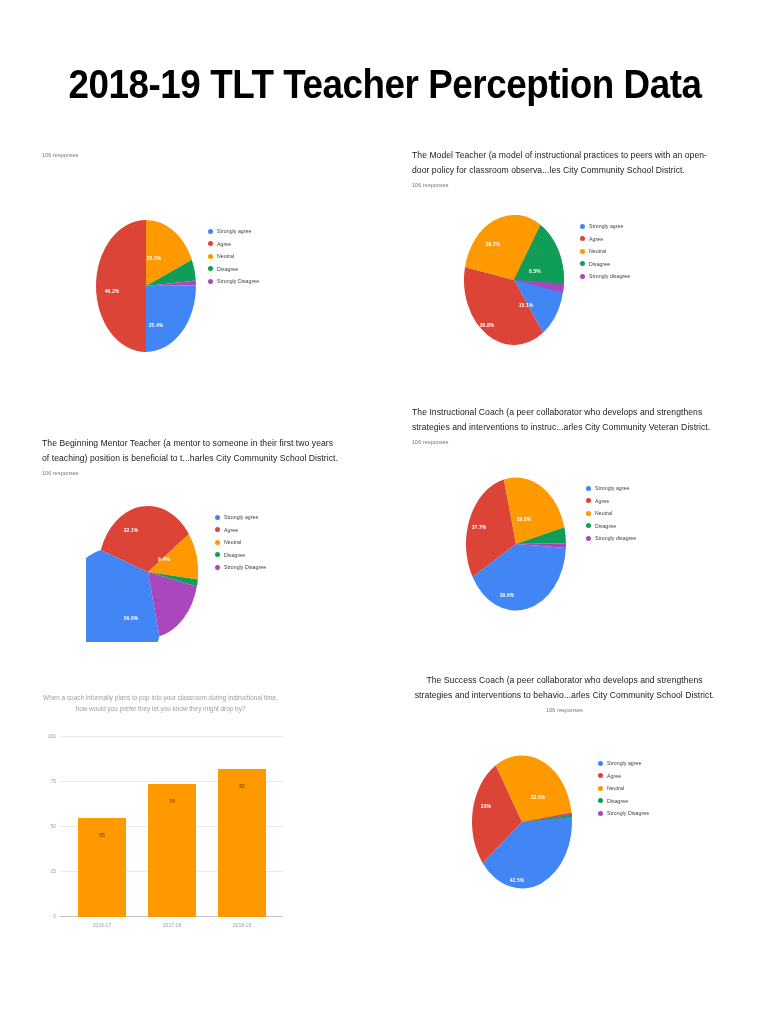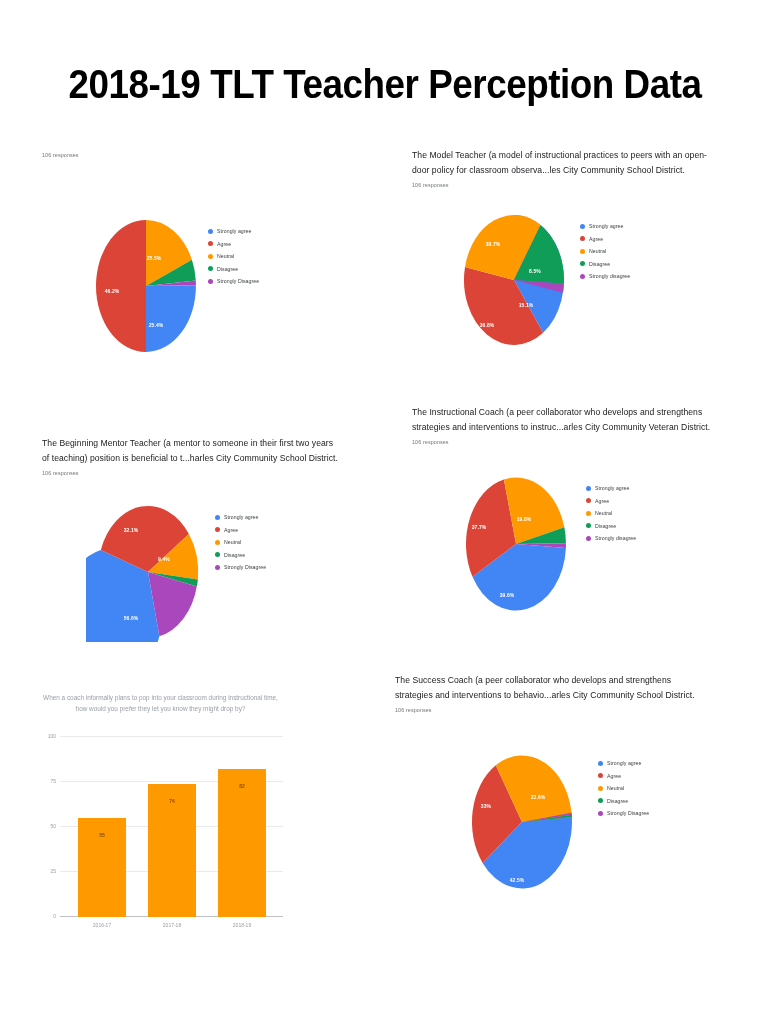--- a/index.html
+++ b/index.html
@@ -225,21 +225,21 @@
         <span class="legend-dot" style="background:#0F9D58"></span>
         <span class="legend-label">Disagree</span>
       </div>
       <div class="legend-item">
         <span class="legend-dot" style="background:#AB47BC"></span>
         <span class="legend-label">Strongly disagree</span>
       </div>
     </div>
   </div>
 
-  <div class="card" style="left:395px;top:673px;width:305px;">
+  <div class="card" style="left:412px;top:673px;width:305px;text-align:center;">
     <div class="q-title">The Success Coach (a peer collaborator who develops and strengthens strategies and interventions to behavio...arles City Community School District.</div>
     <div class="q-sub">106 responses</div>
   </div>
   <div class="card" style="left:452px;top:746px;width:270px;height:160px;">
     <svg width="130" height="155" viewBox="0 0 130 155" style="position:absolute;left:6px;top:0;">
       <g transform="translate(64,76) scale(1,1.33)">
         <path d="M 0 0 L 49.5 -6.9 A 50 50 0 0 1 -39.4 30.8 Z" fill="#4285F4"></path>
         <path d="M 0 0 L -39.4 30.8 A 50 50 0 0 1 -26.2 -42.6 Z" fill="#DB4437"></path>
         <path d="M 0 0 L -26.2 -42.6 A 50 50 0 0 1 49.9 -3.7 Z" fill="#FF9900"></path>
         <path d="M 0 0 L 49.9 -3.7 A 50 50 0 0 1 49.8 -5.5 Z" fill="#0F9D58"></path>

